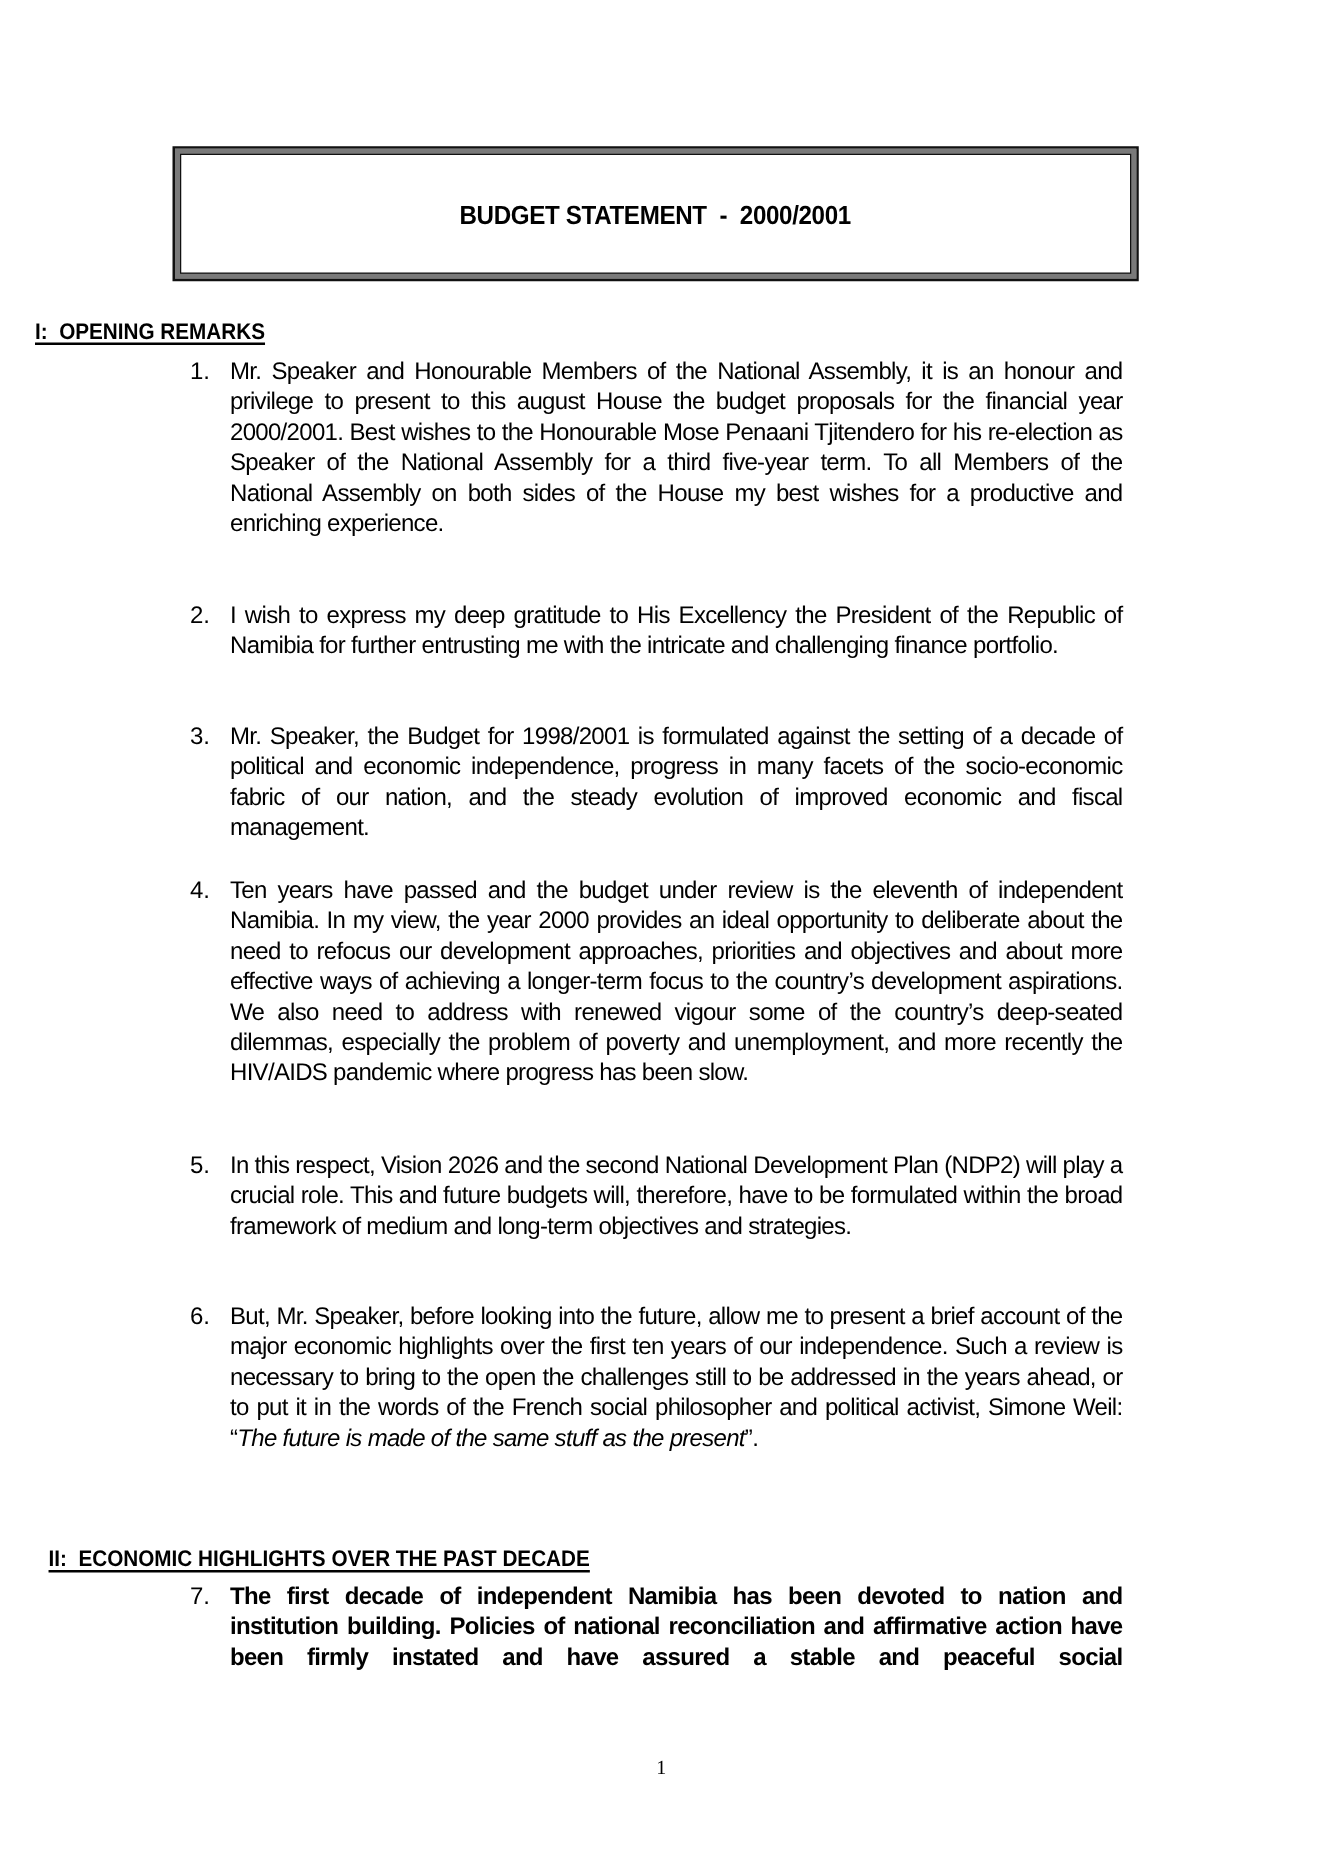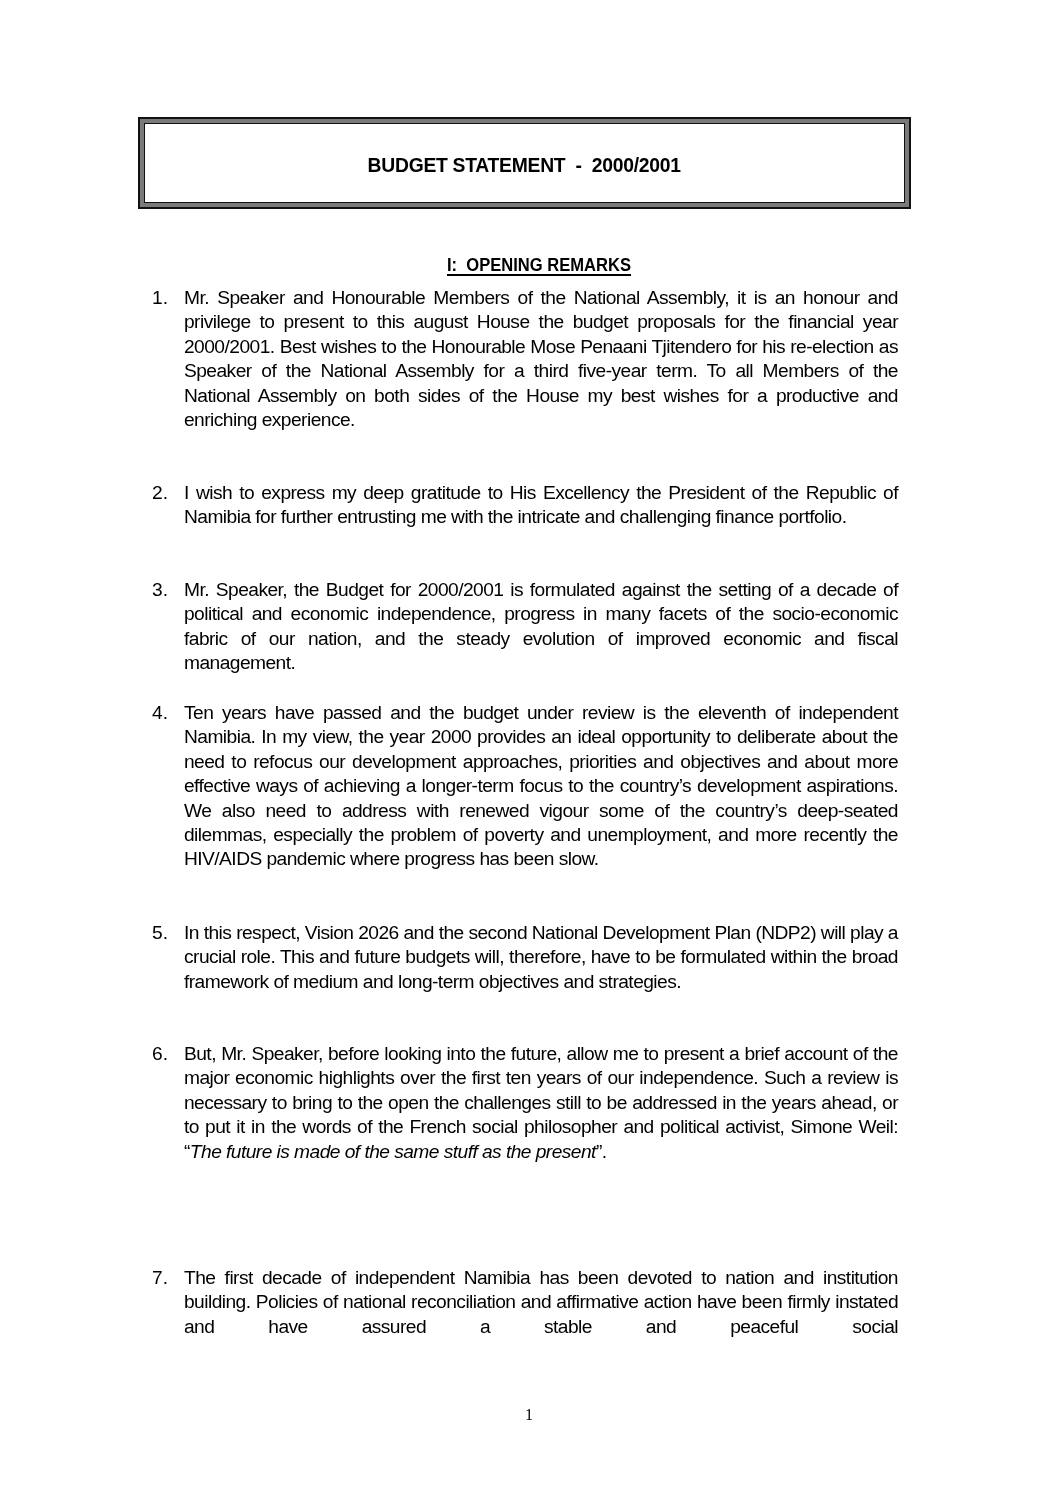--- a/index.html
+++ b/index.html
@@ -19,21 +19,21 @@
       position: absolute;
       left: 0; top: 0;
       width: 1058px;
       height: 1497px;
     }
     .title-box {
       position: absolute;
       left: 138px;
       top: 117px;
       width: 773px;
-      height: 92px;
+      height: 108px;
       box-sizing: border-box;
       border: 2px solid #111;
       outline: 2px solid #7a7a7a;
       outline-offset: -4px;
       box-shadow: inset 0 0 0 4px #7a7a7a, inset 0 0 0 5px #111;
       display: flex;
       align-items: center;
       justify-content: center;
     }
     .title-text {
@@ -41,21 +41,21 @@
       font-size: 21px;
       letter-spacing: -0.3px;
       transform: scaleX(0.92);
       white-space: pre;
       margin-top: 4px;
     }
     .section-heading {
       position: absolute;
       left: 0;
       width: 1058px;
-      text-align: center;
+      text-align: left;
       font-weight: bold;
       font-size: 18px;
       white-space: pre;
     }
     .section-heading span {
       text-decoration: underline;
       text-underline-offset: 3px;
       text-decoration-thickness: 1.5px;
       display: inline-block;
       transform: scaleX(0.92);
@@ -108,39 +108,42 @@
     <div class="body">Mr. Speaker and Honourable Members of the National Assembly, it is an honour and privilege to present to this august House the budget proposals for the financial year 2000/2001.  Best wishes to the Honourable Mose Penaani Tjitendero for his re-election as Speaker of the National Assembly for a third five-year term.  To all Members of the National Assembly on both sides of the House my best wishes for a productive and enriching experience.</div>
   </div>
 
   <div class="para" style="top:481px;">
     <div class="num">2.</div>
     <div class="body">I wish to express my deep gratitude to His Excellency the President of the Republic of Namibia for further entrusting me with the intricate and challenging finance portfolio.</div>
   </div>
 
   <div class="para" style="top:578px;">
     <div class="num">3.</div>
-    <div class="body">Mr. Speaker, the Budget for 2000/2001 is formulated against the setting of a decade of political and economic independence, progress in many facets of the socio-economic fabric of our nation, and the steady evolution of improved economic and fiscal management.</div>
+    <div class="body">Mr. Speaker, the Budget for 1998/2001 is formulated against the setting of a decade of political and economic independence, progress in many facets of the socio-economic fabric of our nation, and the steady evolution of improved economic and fiscal management.</div>
   </div>
 
   <div class="para" style="top:701px;">
     <div class="num">4.</div>
     <div class="body">Ten years have passed and the budget under review is the eleventh of independent Namibia.  In my view, the year 2000 provides an ideal opportunity to deliberate about the need to refocus our development approaches, priorities and objectives and about more effective ways of achieving a longer-term focus to the country’s development aspirations.  We also need to address with renewed vigour some of the country’s deep-seated dilemmas, especially the problem of poverty and unemployment, and more recently the HIV/AIDS pandemic where progress has been slow.</div>
   </div>
 
   <div class="para" style="top:921px;">
     <div class="num">5.</div>
     <div class="body">In this respect, Vision 2026 and the second National Development Plan (NDP2) will play a crucial role.  This and future budgets will, therefore, have to be formulated within the broad framework of medium and long-term objectives and strategies.</div>
   </div>
 
   <div class="para" style="top:1042px;">
     <div class="num">6.</div>
     <div class="body"><span>But, Mr. Speaker, before looking into the future, allow me to present a brief account of the major economic highlights over the first ten years of our independence.  Such a review is necessary to bring to the open the challenges still to be addressed in the years ahead, or to put it in the words of the French social philosopher and political activist, </span><b>Simone Weil</b><span>: “</span><i>The future is made of the same stuff as the present</i><span>”.</span></div>
   </div>
 
+  <div class="section-heading" style="top:1216px;">
+    <span>II:  ECONOMIC HIGHLIGHTS OVER THE PAST DECADE</span>
+  </div>
 
   <div class="para" style="top:1266px;">
     <div class="num">7.</div>
-    <div class="body" style="text-align-last: justify;">The first decade of independent Namibia has been devoted to nation and institution building.  Policies of national reconciliation and affirmative action have been firmly instated and have assured a stable and peaceful social</div>
+    <div class="body" style="text-align-last: justify; font-weight: bold;">The first decade of independent Namibia has been devoted to nation and institution building.  Policies of national reconciliation and affirmative action have been firmly instated and have assured a stable and peaceful social</div>
   </div>
 
   <div class="page-number">1</div>
 
 </div>
 
 </body></html>

